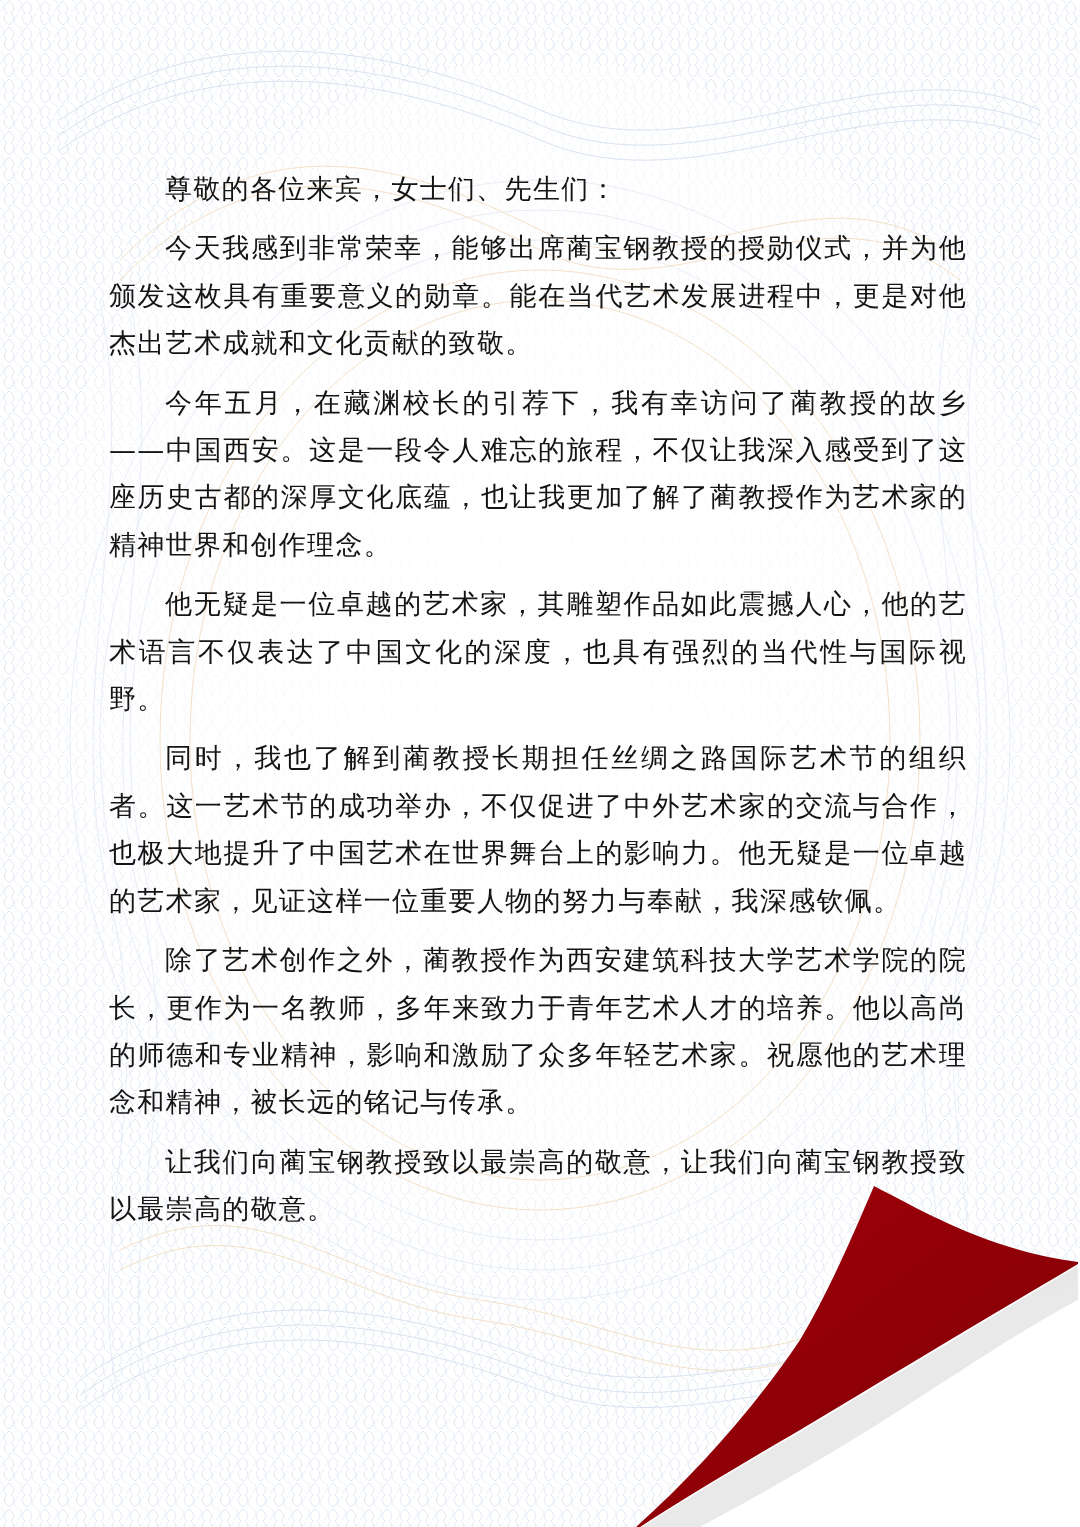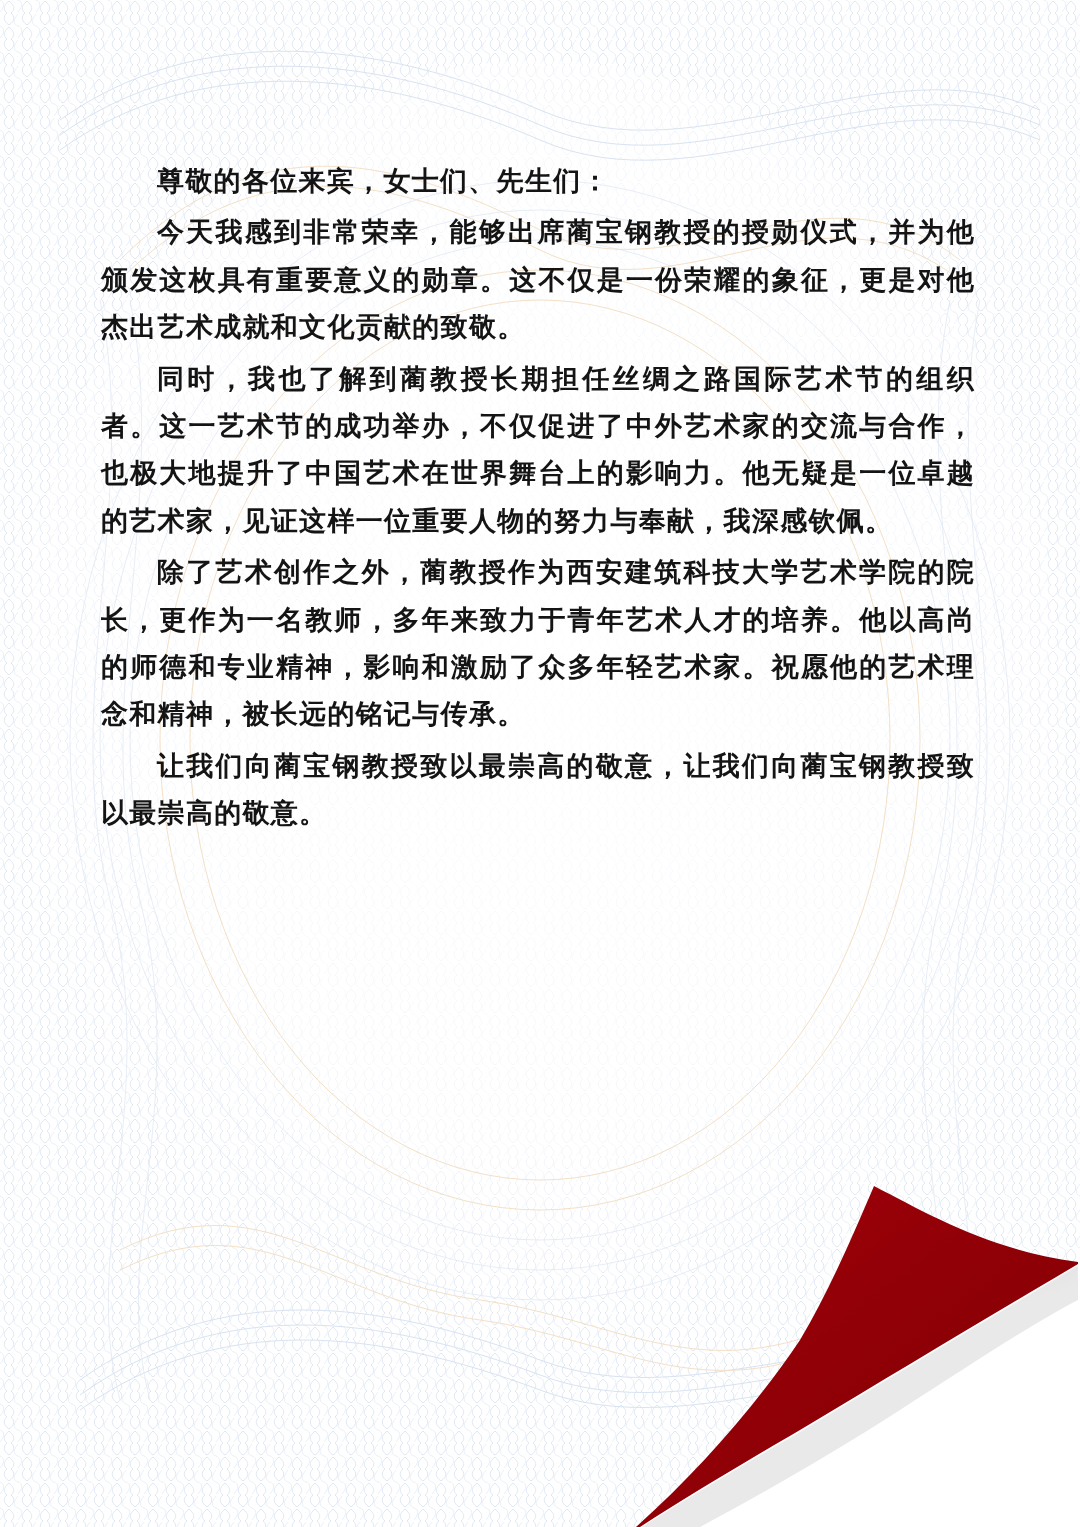--- a/index.html
+++ b/index.html
@@ -26,25 +26,24 @@
     left: 97px;
     top: 153px;
     width: 882px;
     z-index: 2;
     color: #141414;
     font-size: 27px;
     line-height: 47.4px;
     letter-spacing: 1.3px;
   }
   .speech p {
-    margin: 4px;
+    margin: 12px;
     text-indent: 56px;
     text-align: justify;
     text-align-last: left;
-    font-weight: bold;
   }
   .curl {
     position: absolute;
     left: 0; top: 0;
     width: 1080px;
     height: 1527px;
     z-index: 3;
     pointer-events: none;
   }
 </style>
@@ -95,21 +94,23 @@
     <path d="M120 280 C 260 140, 400 180, 540 250 C 680 320, 820 170, 960 280"></path>
     <path d="M120 1250 C 260 1180, 330 1280, 480 1300 C 620 1320, 700 1390, 850 1320 C 950 1270, 1000 1330, 1040 1340"></path>
     <path d="M120 1270 C 260 1200, 330 1300, 480 1320 C 620 1340, 700 1410, 850 1340 C 950 1290, 1000 1350, 1040 1360"></path>
     <ellipse cx="540" cy="740" rx="380" ry="470"></ellipse>
     <ellipse cx="540" cy="740" rx="350" ry="440"></ellipse>
   </g>
 </svg>
 
 <div class="speech">
   <p>尊敬的各位来宾，女士们、先生们：</p>
-  <p>今天我感到非常荣幸，能够出席蔺宝钢教授的授勋仪式，并为他颁发这枚具有重要意义的勋章。这不仅是一份荣耀的象征，更是对他杰出艺术成就和文化贡献的致敬。</p>
+  <p>今天我感到非常荣幸，能够出席蔺宝钢教授的授勋仪式，并为他颁发这枚具有重要意义的勋章。能在当代艺术发展进程中，更是对他杰出艺术成就和文化贡献的致敬。</p>
+  <p>今年五月，在藏渊校长的引荐下，我有幸访问了蔺教授的故乡——中国西安。这是一段令人难忘的旅程，不仅让我深入感受到了这座历史古都的深厚文化底蕴，也让我更加了解了蔺教授作为艺术家的精神世界和创作理念。</p>
+  <p>他无疑是一位卓越的艺术家，其雕塑作品如此震撼人心，他的艺术语言不仅表达了中国文化的深度，也具有强烈的当代性与国际视野。</p>
   <p>同时，我也了解到蔺教授长期担任丝绸之路国际艺术节的组织者。这一艺术节的成功举办，不仅促进了中外艺术家的交流与合作，也极大地提升了中国艺术在世界舞台上的影响力。他无疑是一位卓越的艺术家，见证这样一位重要人物的努力与奉献，我深感钦佩。</p>
   <p>除了艺术创作之外，蔺教授作为西安建筑科技大学艺术学院的院长，更作为一名教师，多年来致力于青年艺术人才的培养。他以高尚的师德和专业精神，影响和激励了众多年轻艺术家。祝愿他的艺术理念和精神，被长远的铭记与传承。</p>
   <p>让我们向蔺宝钢教授致以最崇高的敬意，让我们向蔺宝钢教授致以最崇高的敬意。</p>
 </div>
 
 <svg class="curl" viewBox="0 0 1080 1527" xmlns="http://www.w3.org/2000/svg">
   <defs>
     <linearGradient id="redFlap" x1="0" y1="0" x2="1" y2="1">
       <stop offset="0%" stop-color="#a3000a"></stop>
       <stop offset="60%" stop-color="#8c0006"></stop>

